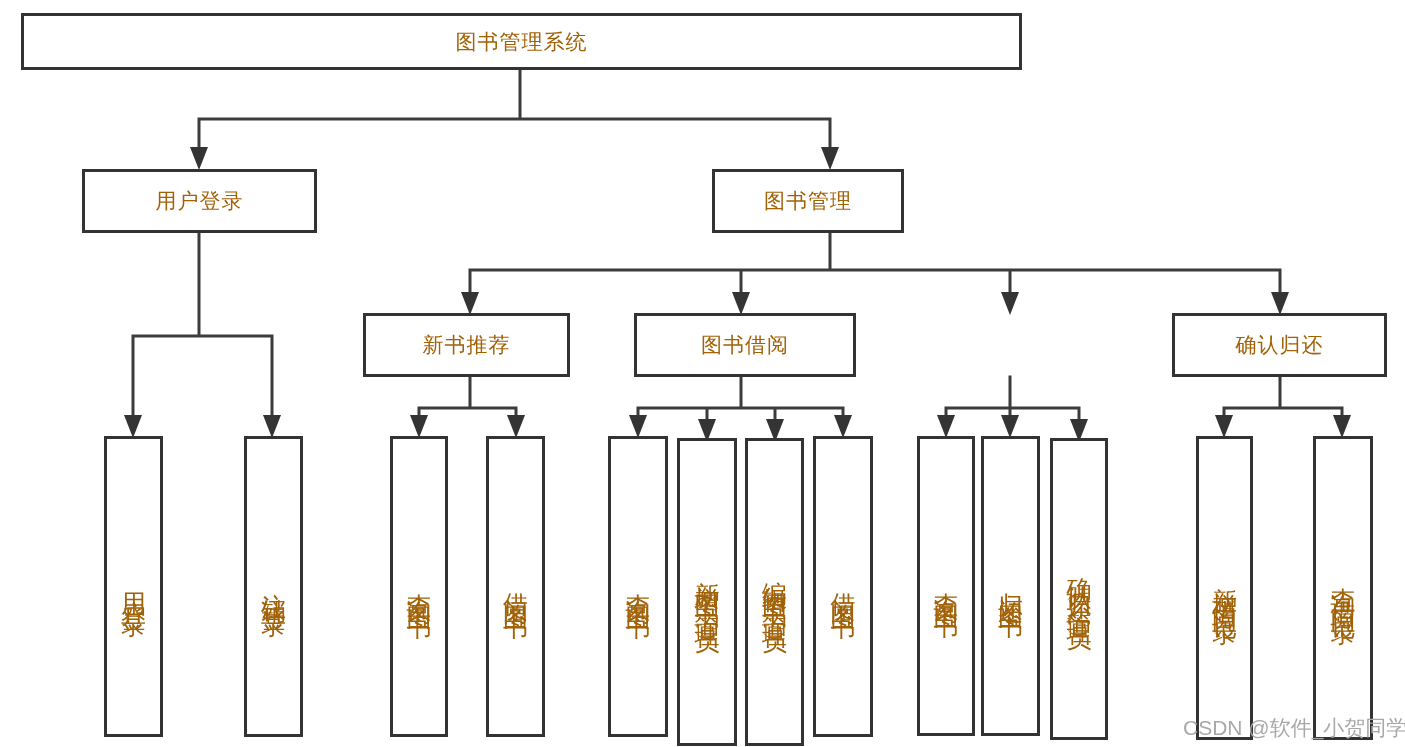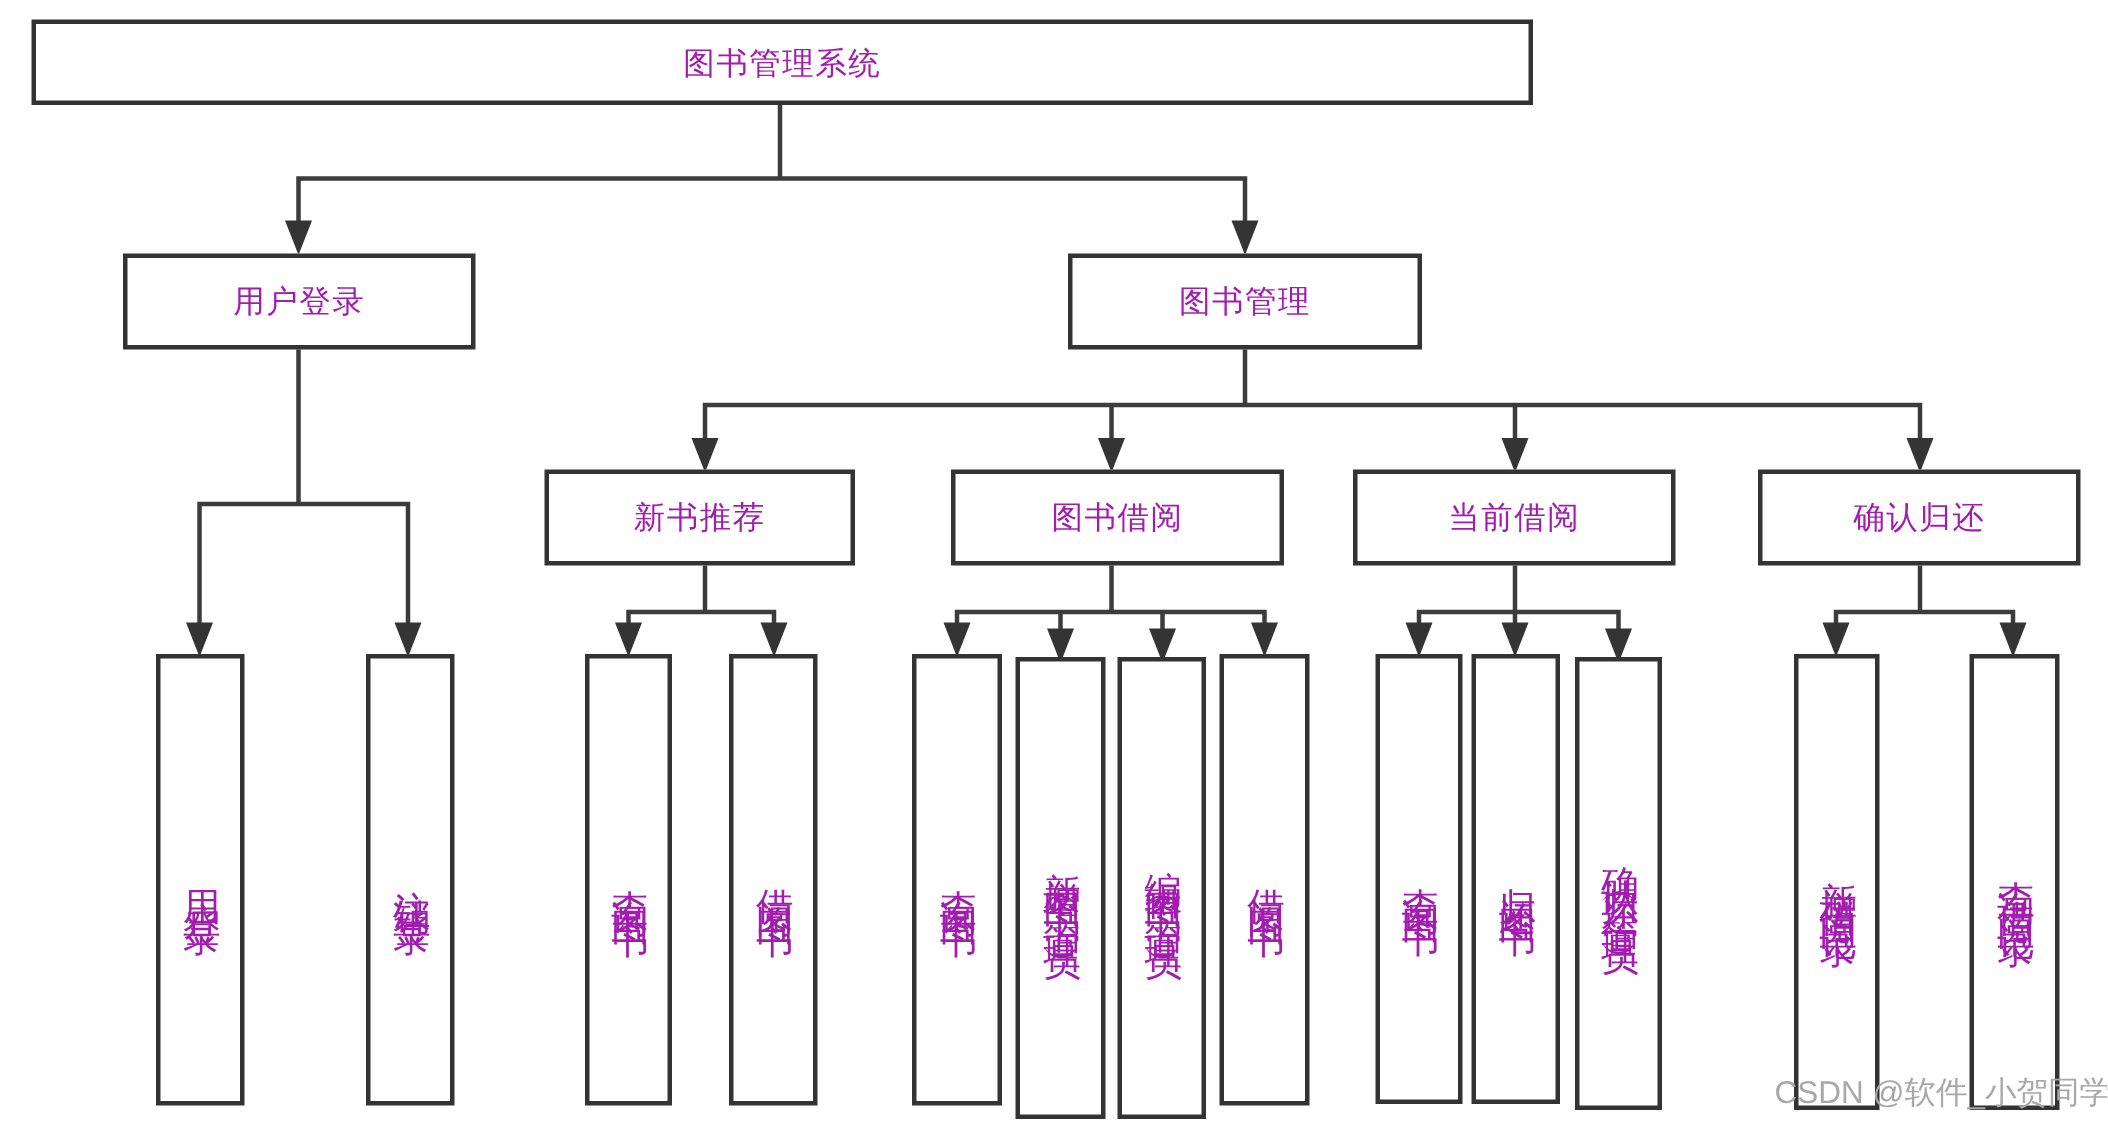--- a/index.html
+++ b/index.html
@@ -27,21 +27,21 @@
     stroke: none;
   }
   .box {
     position: absolute;
     box-sizing: border-box;
     border: 3px solid #333333;
     background: #ffffff;
     display: flex;
     align-items: center;
     justify-content: center;
-    color: #a21caf;
+    color: #a16207;
   }
   .box.h {
     font-size: 21px;
     letter-spacing: 1px;
     white-space: nowrap;
   }
   .box.v {
     font-size: 25px;
   }
   .box.v .vtext {
@@ -107,32 +107,29 @@
     </g>
   </svg>
 
   <div class="box h" style="left:21px;top:13px;width:1001px;height:57px">
     <span>图书管理系统</span>
   </div>
 
   <div class="box h" style="left:82px;top:169px;width:235px;height:64px">
     <span>用户登录</span>
   </div>
-  <div class="box h" style="left:712px;top:169px;width:236px;height:64px">
+  <div class="box h" style="left:712px;top:169px;width:192px;height:64px">
     <span>图书管理</span>
   </div>
 
   <div class="box h" style="left:363px;top:313px;width:207px;height:64px">
     <span>新书推荐</span>
   </div>
   <div class="box h" style="left:634px;top:313px;width:222px;height:64px">
     <span>图书借阅</span>
-  </div>
-  <div class="box h" style="left:902px;top:313px;width:215px;height:64px">
-    <span>当前借阅</span>
   </div>
   <div class="box h" style="left:1172px;top:313px;width:215px;height:64px">
     <span>确认归还</span>
   </div>
 
   <div class="box v" style="left:104px;top:436px;width:59px;height:301px">
     <span class="vtext">用户登录</span>
   </div>
   <div class="box v" style="left:244px;top:436px;width:59px;height:301px">
     <span class="vtext">注销登录</span>

